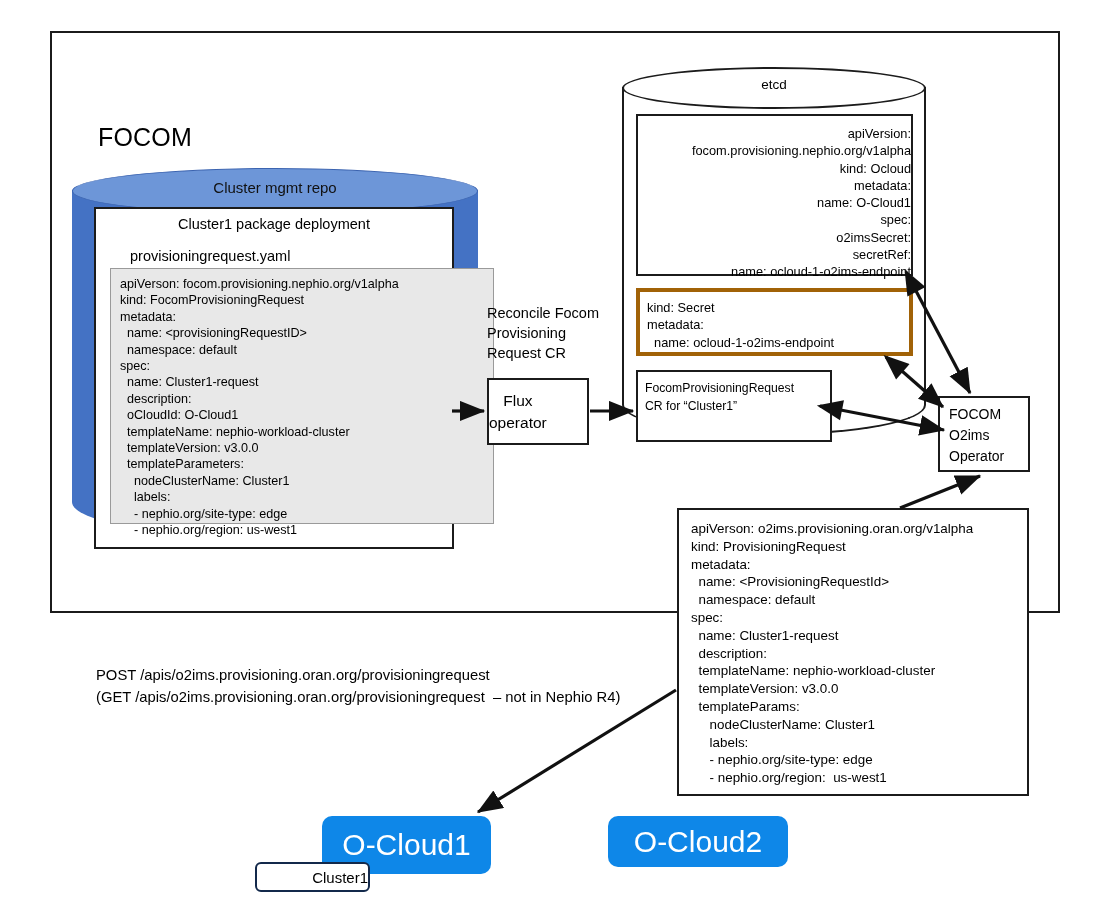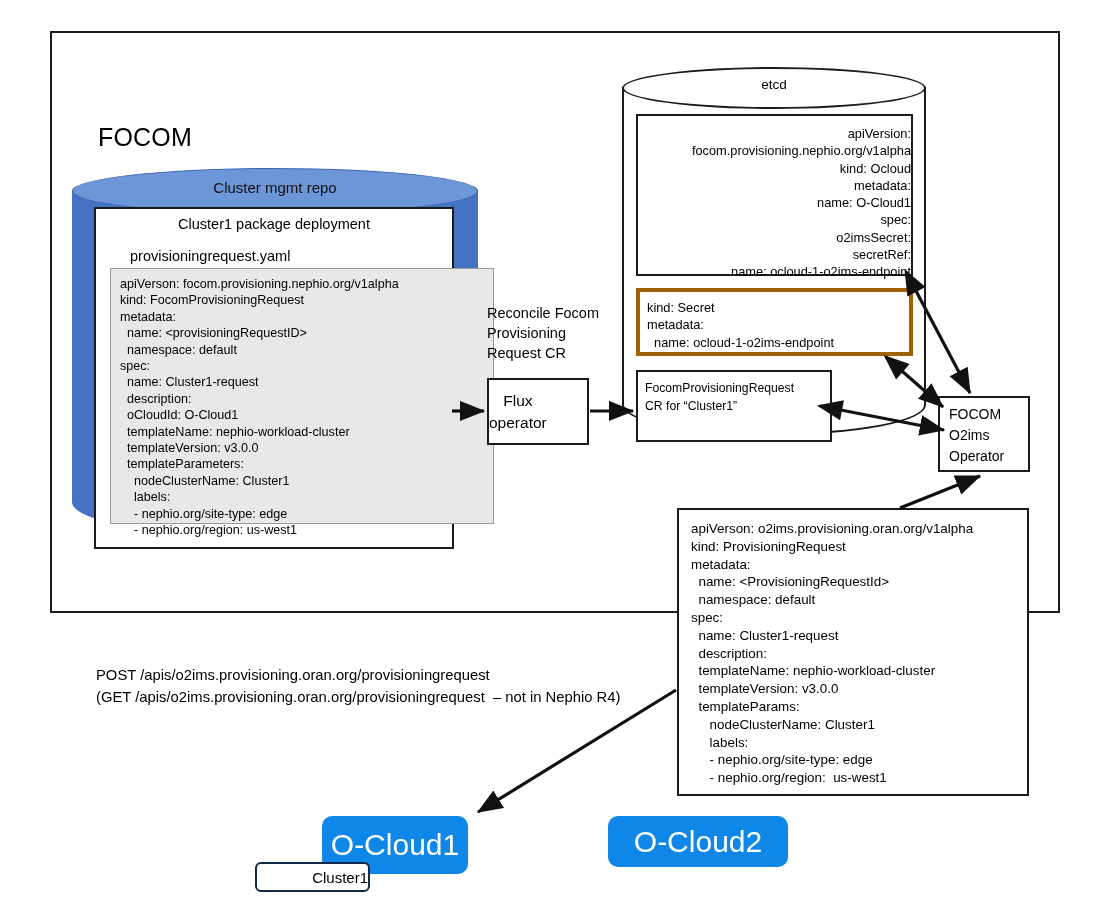--- a/index.html
+++ b/index.html
@@ -65,21 +65,21 @@
   #pr-yaml-box{left:677px;top:508px;width:352px;height:288px;background:#fff;
       border:2px solid #1b1b1b;box-sizing:border-box;padding:10px 0 4px 12px;
       font-size:13.4px;line-height:17.8px;}
 
   
   #api-note{left:96px;top:664px;font-size:14.8px;line-height:22px;}
 
   
   .ocloud{position:absolute;background:#0e87e8;border-radius:10px;color:#fff;
       display:flex;align-items:center;justify-content:center;font-size:30px;}
-  #ocloud1{left:322px;top:816px;width:146px;height:58px;}
+  #ocloud1{left:322px;top:816px;width:169px;height:58px;}
   #ocloud2{left:608px;top:816px;width:180px;height:51px;}
   #cluster1-tag{left:255px;top:862px;width:115px;height:30px;background:#fff;
       border:2px solid #13294b;border-radius:6px;box-sizing:border-box;
       display:flex;align-items:center;justify-content:flex-end;font-size:15px;}
 
   svg.overlay{position:absolute;left:0;top:0;width:1110px;height:921px;
       pointer-events:none;}
 </style>
 </head>
 <body>

